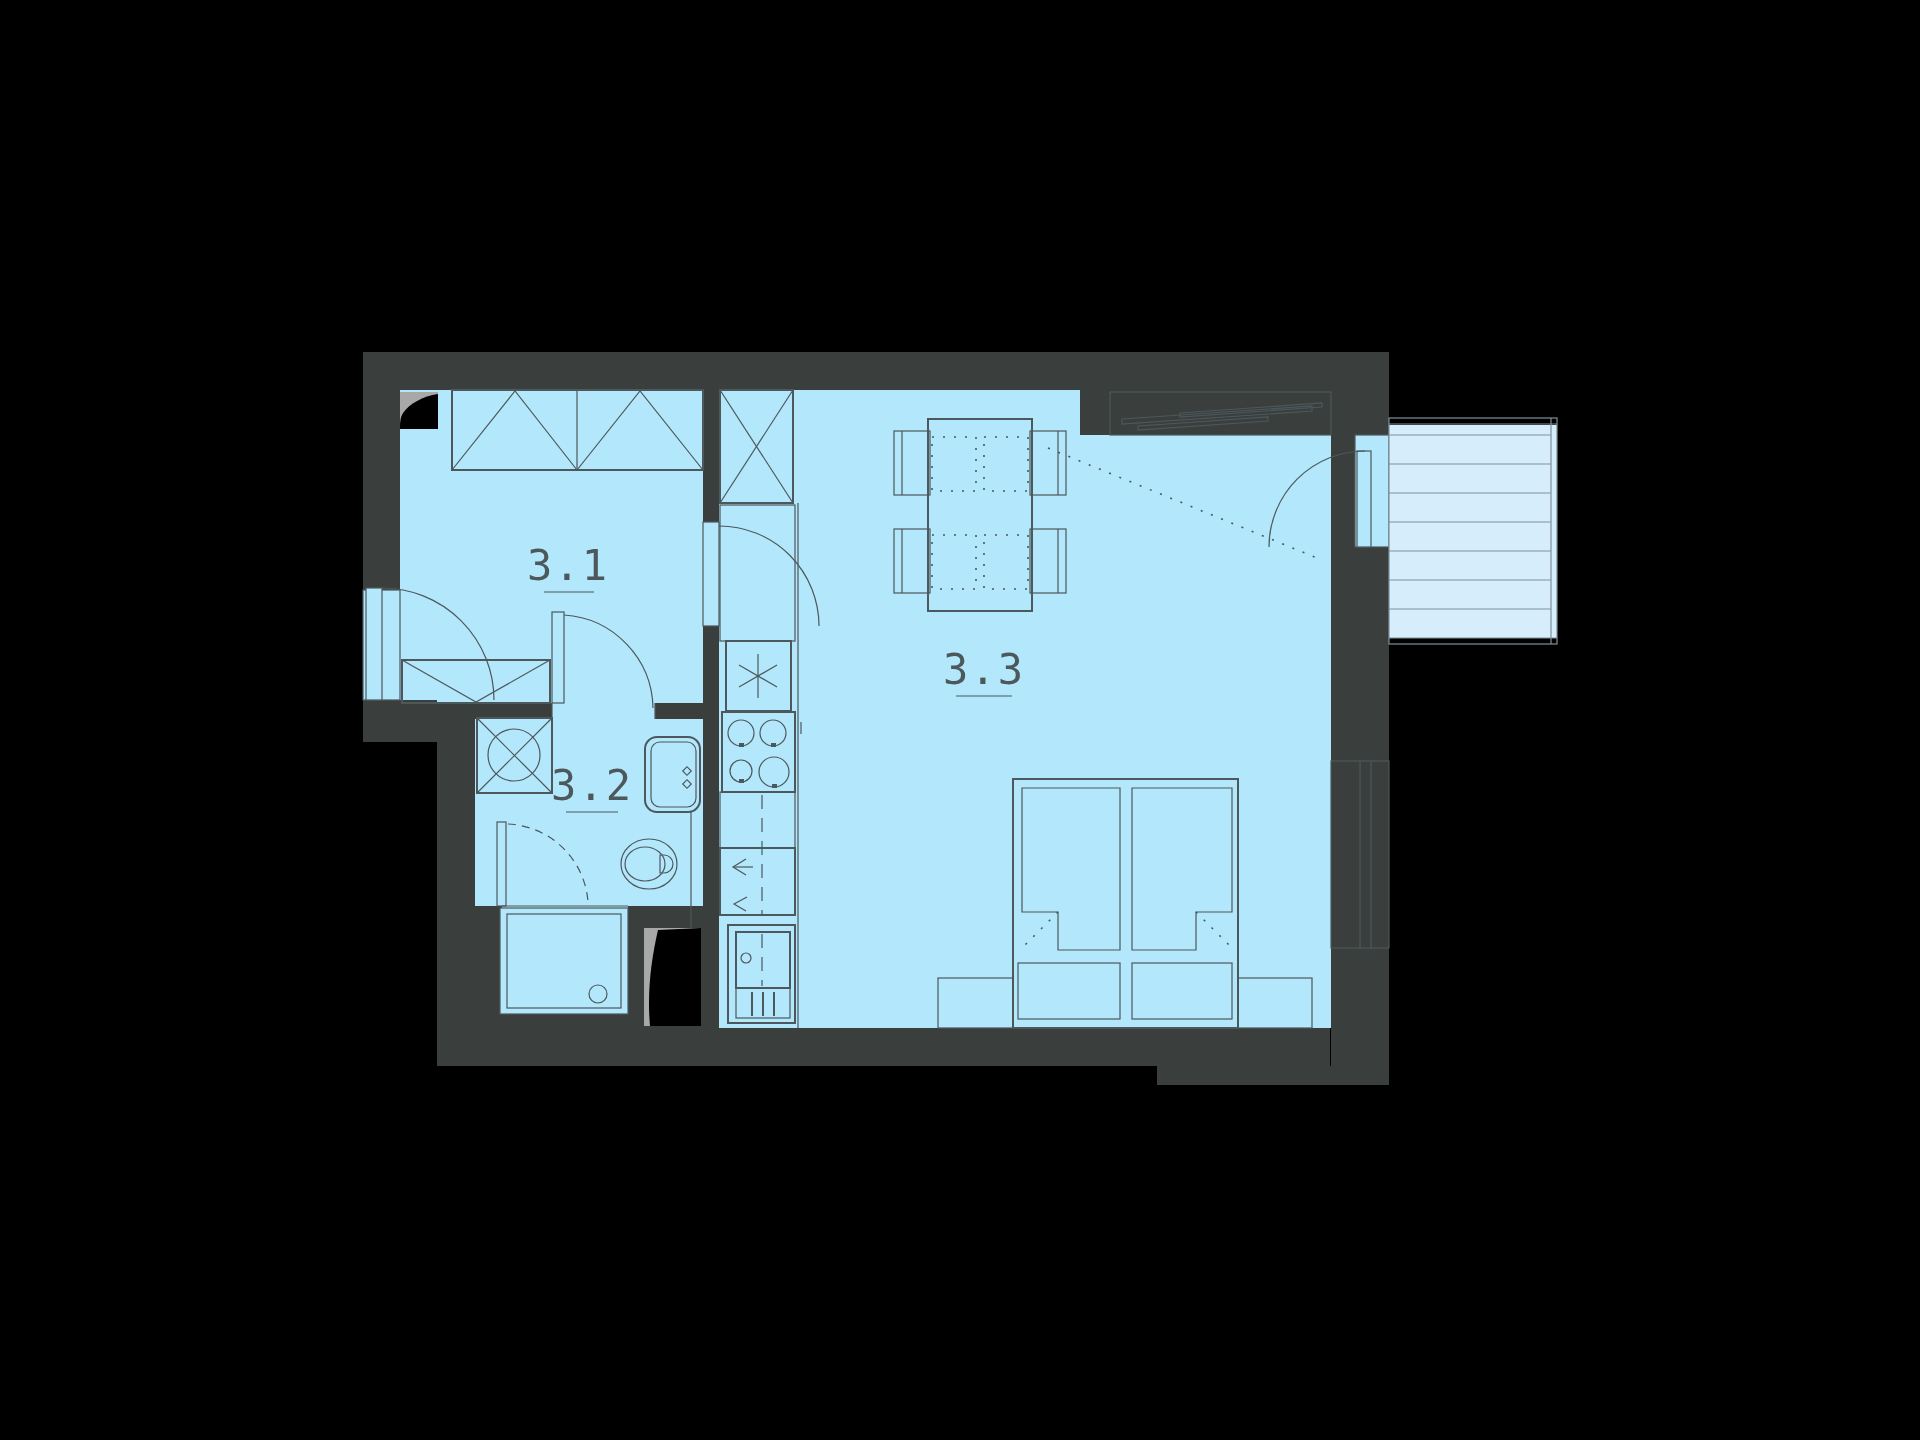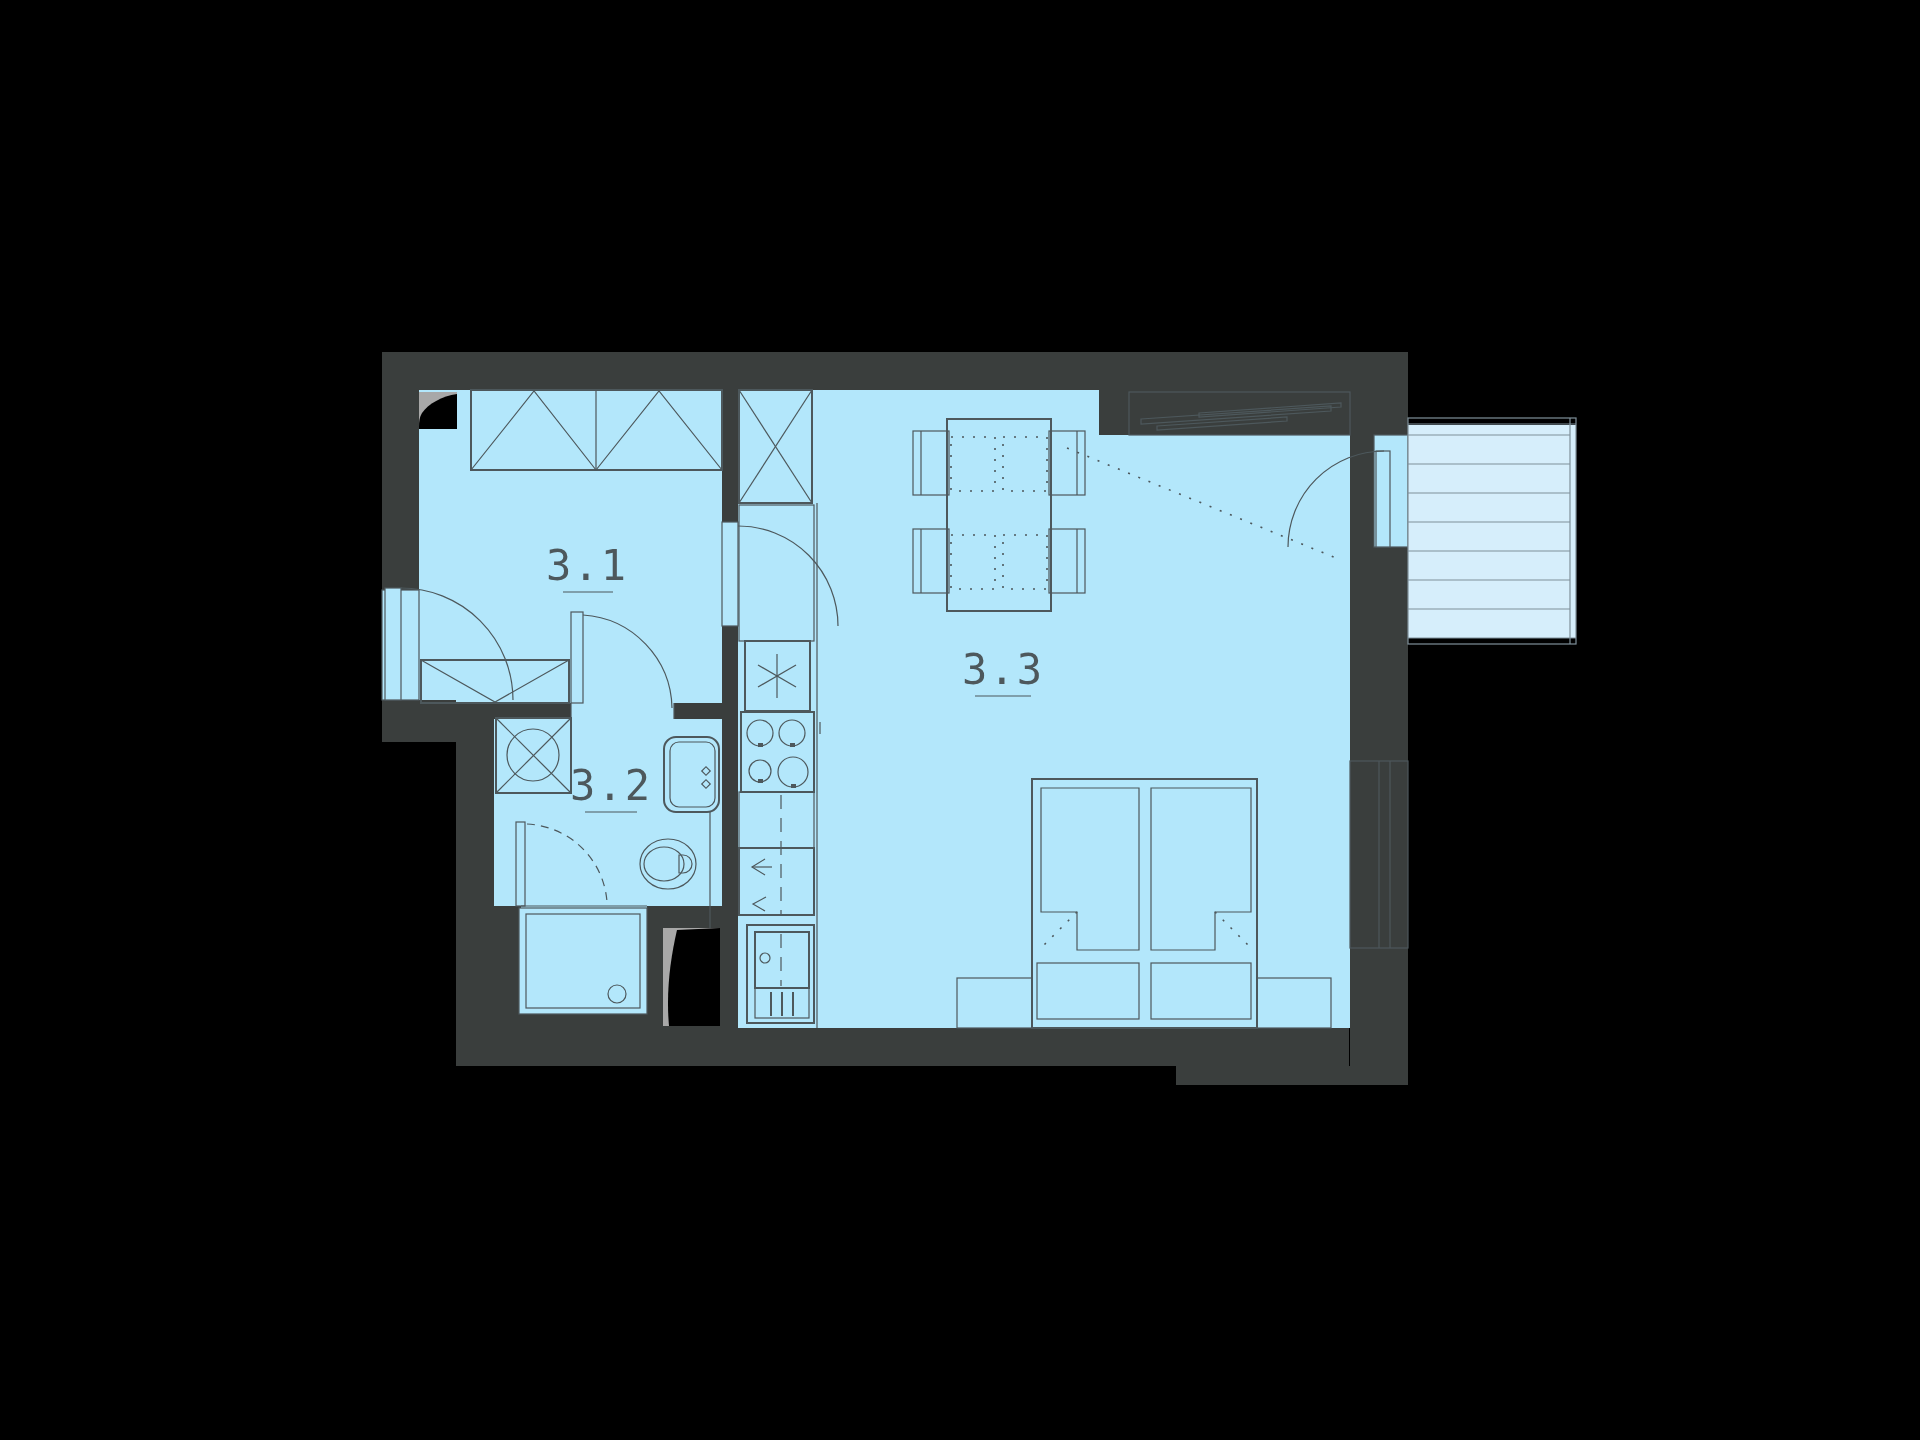--- a/index.html
+++ b/index.html
@@ -1,21 +1,21 @@
 <!DOCTYPE html>
 <html style="--bg: #000000; --wall: #3a3e3d; --floor: #b3e7fb; --balcony: #d6eefb; --niche: #cfeafa; --line: #4d585c; --shaft-gray: #a8a8a8; --shaft-black: #000000; --thin: #7f9099;"><head>
 <meta charset="utf-8">
 <style>
   :root{
     --bg:#000000; --wall:#3a3e3d; --floor:#b3e7fb; --balcony:#d6eefb;
     --niche:#cfeafa; --line:#4d585c; --shaft-gray:#a8a8a8; --shaft-black:#000000;
     --thin:#7f9099;
   }
   html,body{margin:0;padding:0;background:var(--bg);}
-  .stage{width:1592px;height:1440px;position:relative;background:var(--bg);padding-left:19px;}
+  .stage{width:1592px;height:1440px;position:relative;background:var(--bg);}
   svg{display:block}
   .wall{fill:var(--wall);stroke:none}
   .floor{fill:var(--floor);stroke:none}
   .balc{fill:var(--balcony);stroke:none}
   .niche{fill:var(--niche);stroke:none}
   .ln{stroke:var(--line);fill:none;stroke-width:2}
   .ln1{stroke:var(--line);fill:none;stroke-width:1.2}
   .lnt{stroke:var(--thin);fill:none;stroke-width:1.2}
   .dash{stroke-dasharray:14 9}
   .dashs{stroke-dasharray:8 6}

